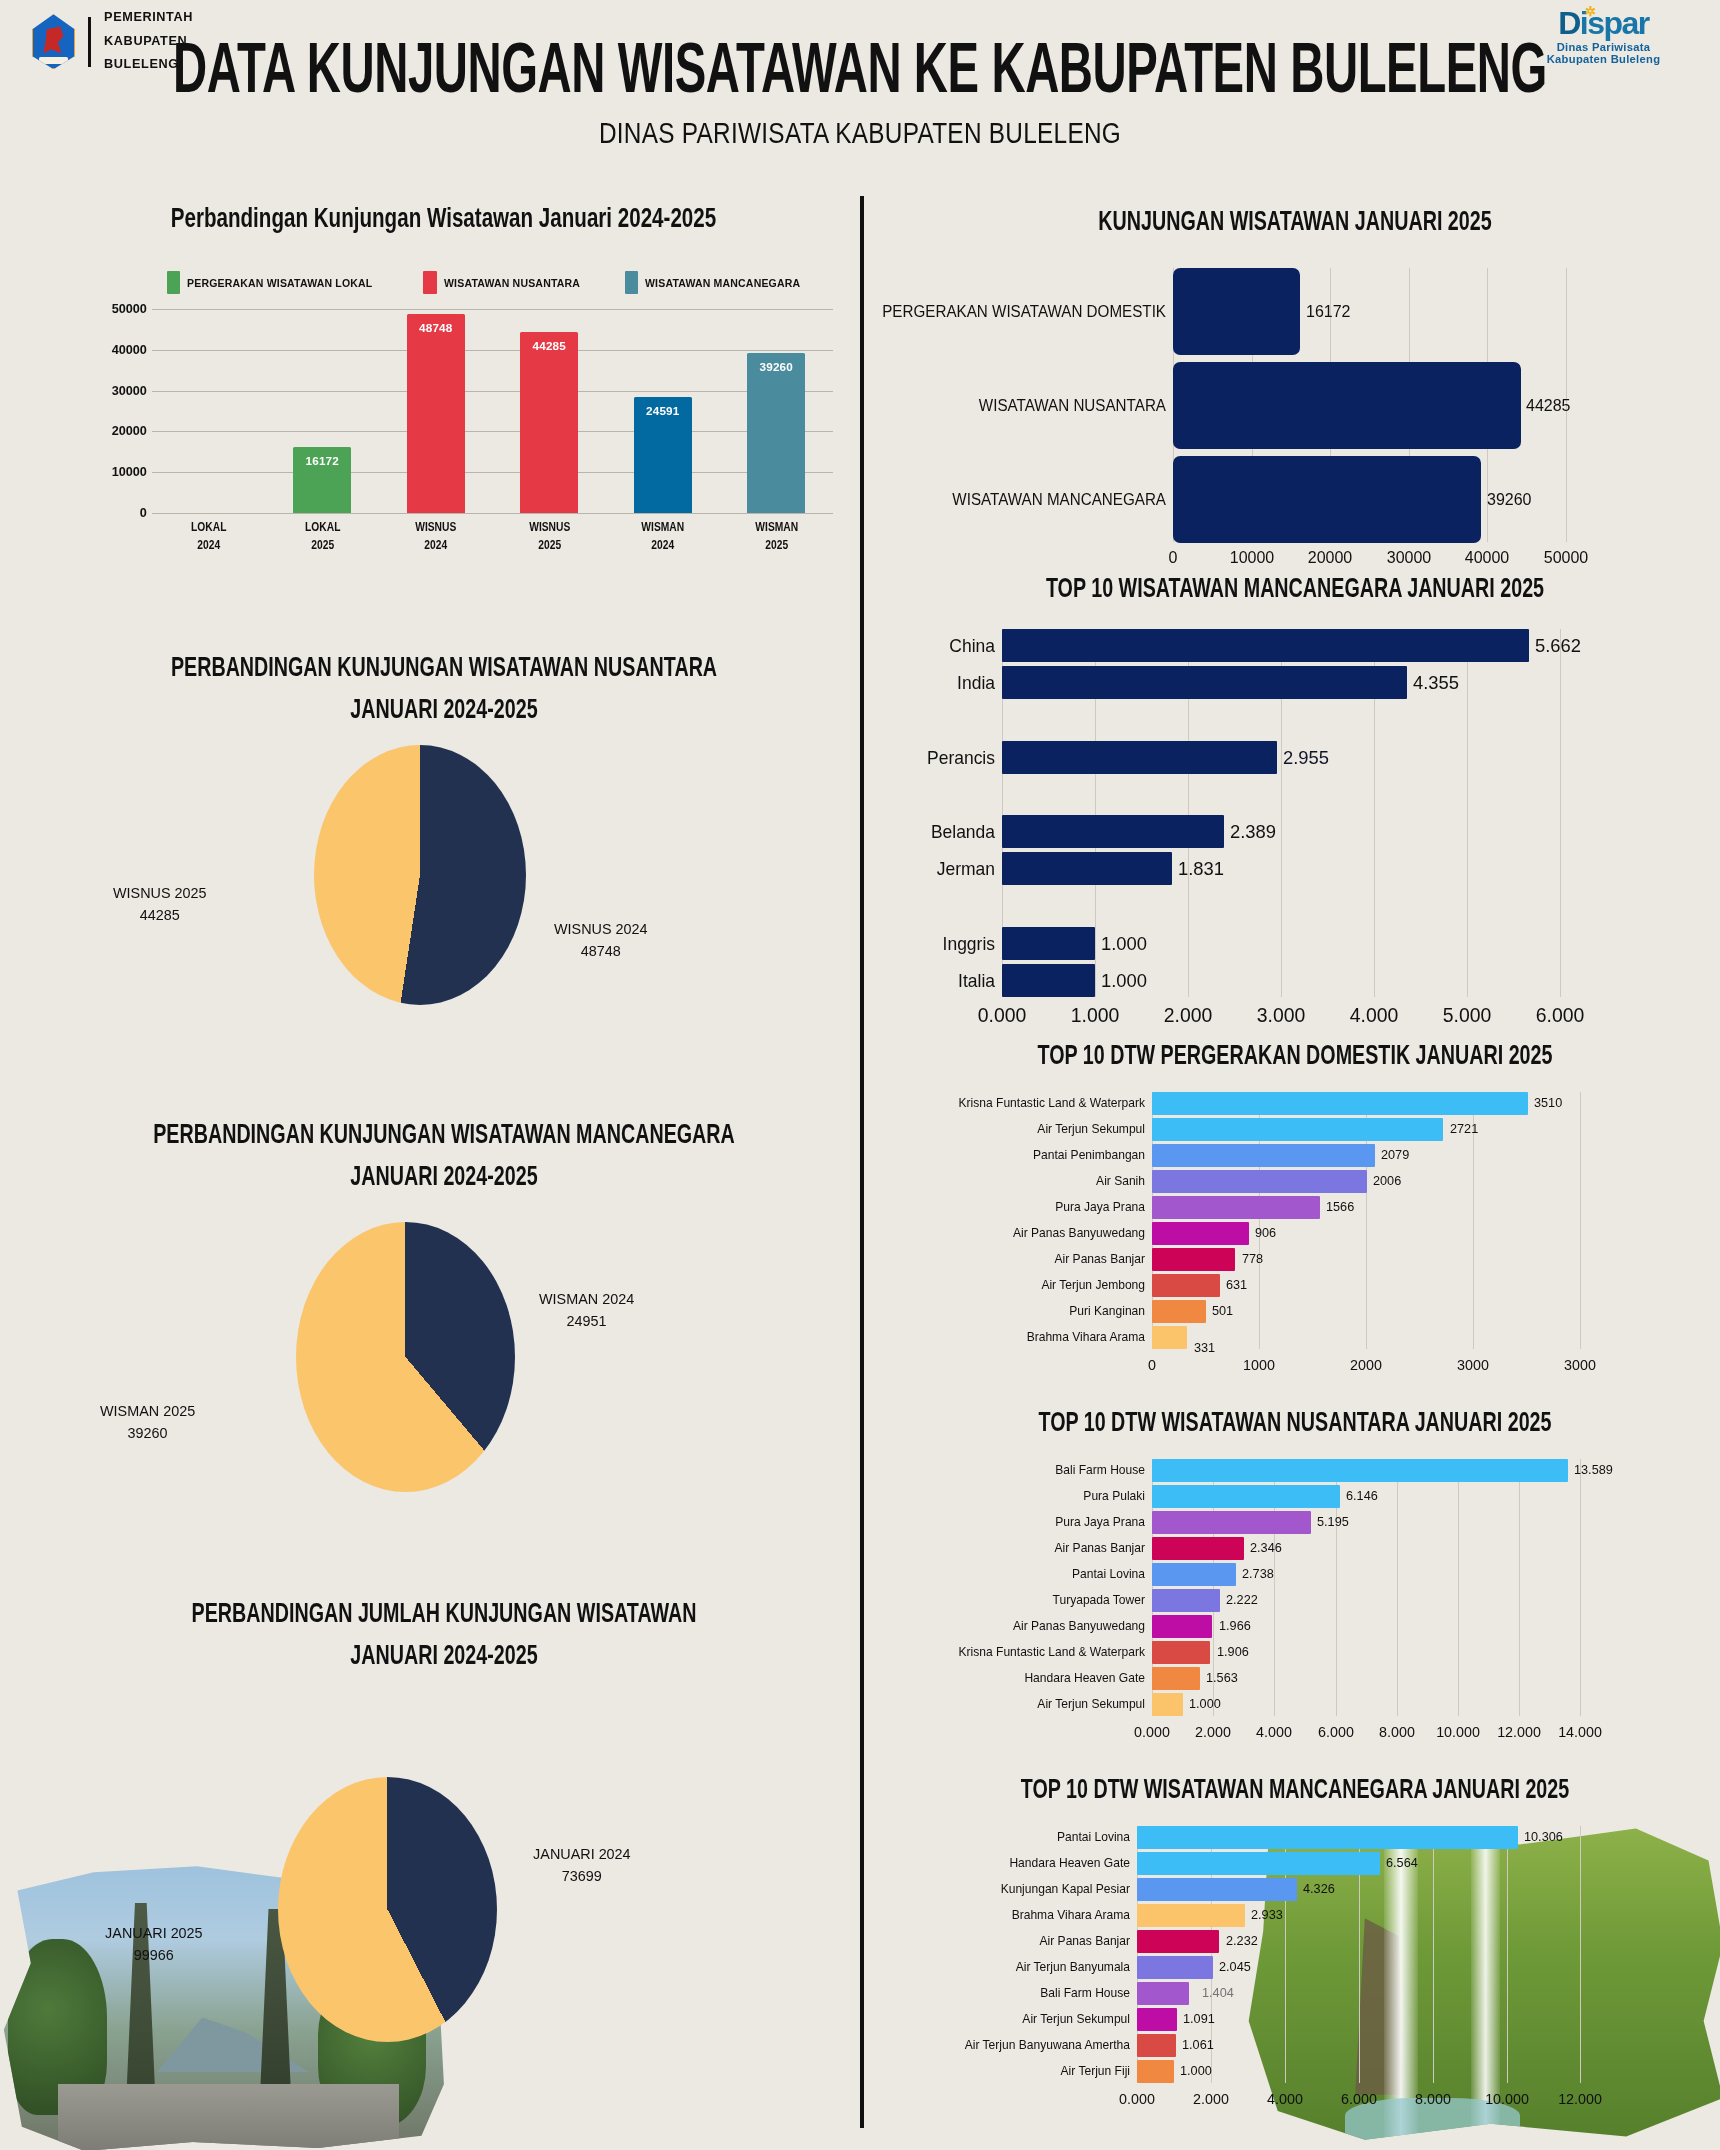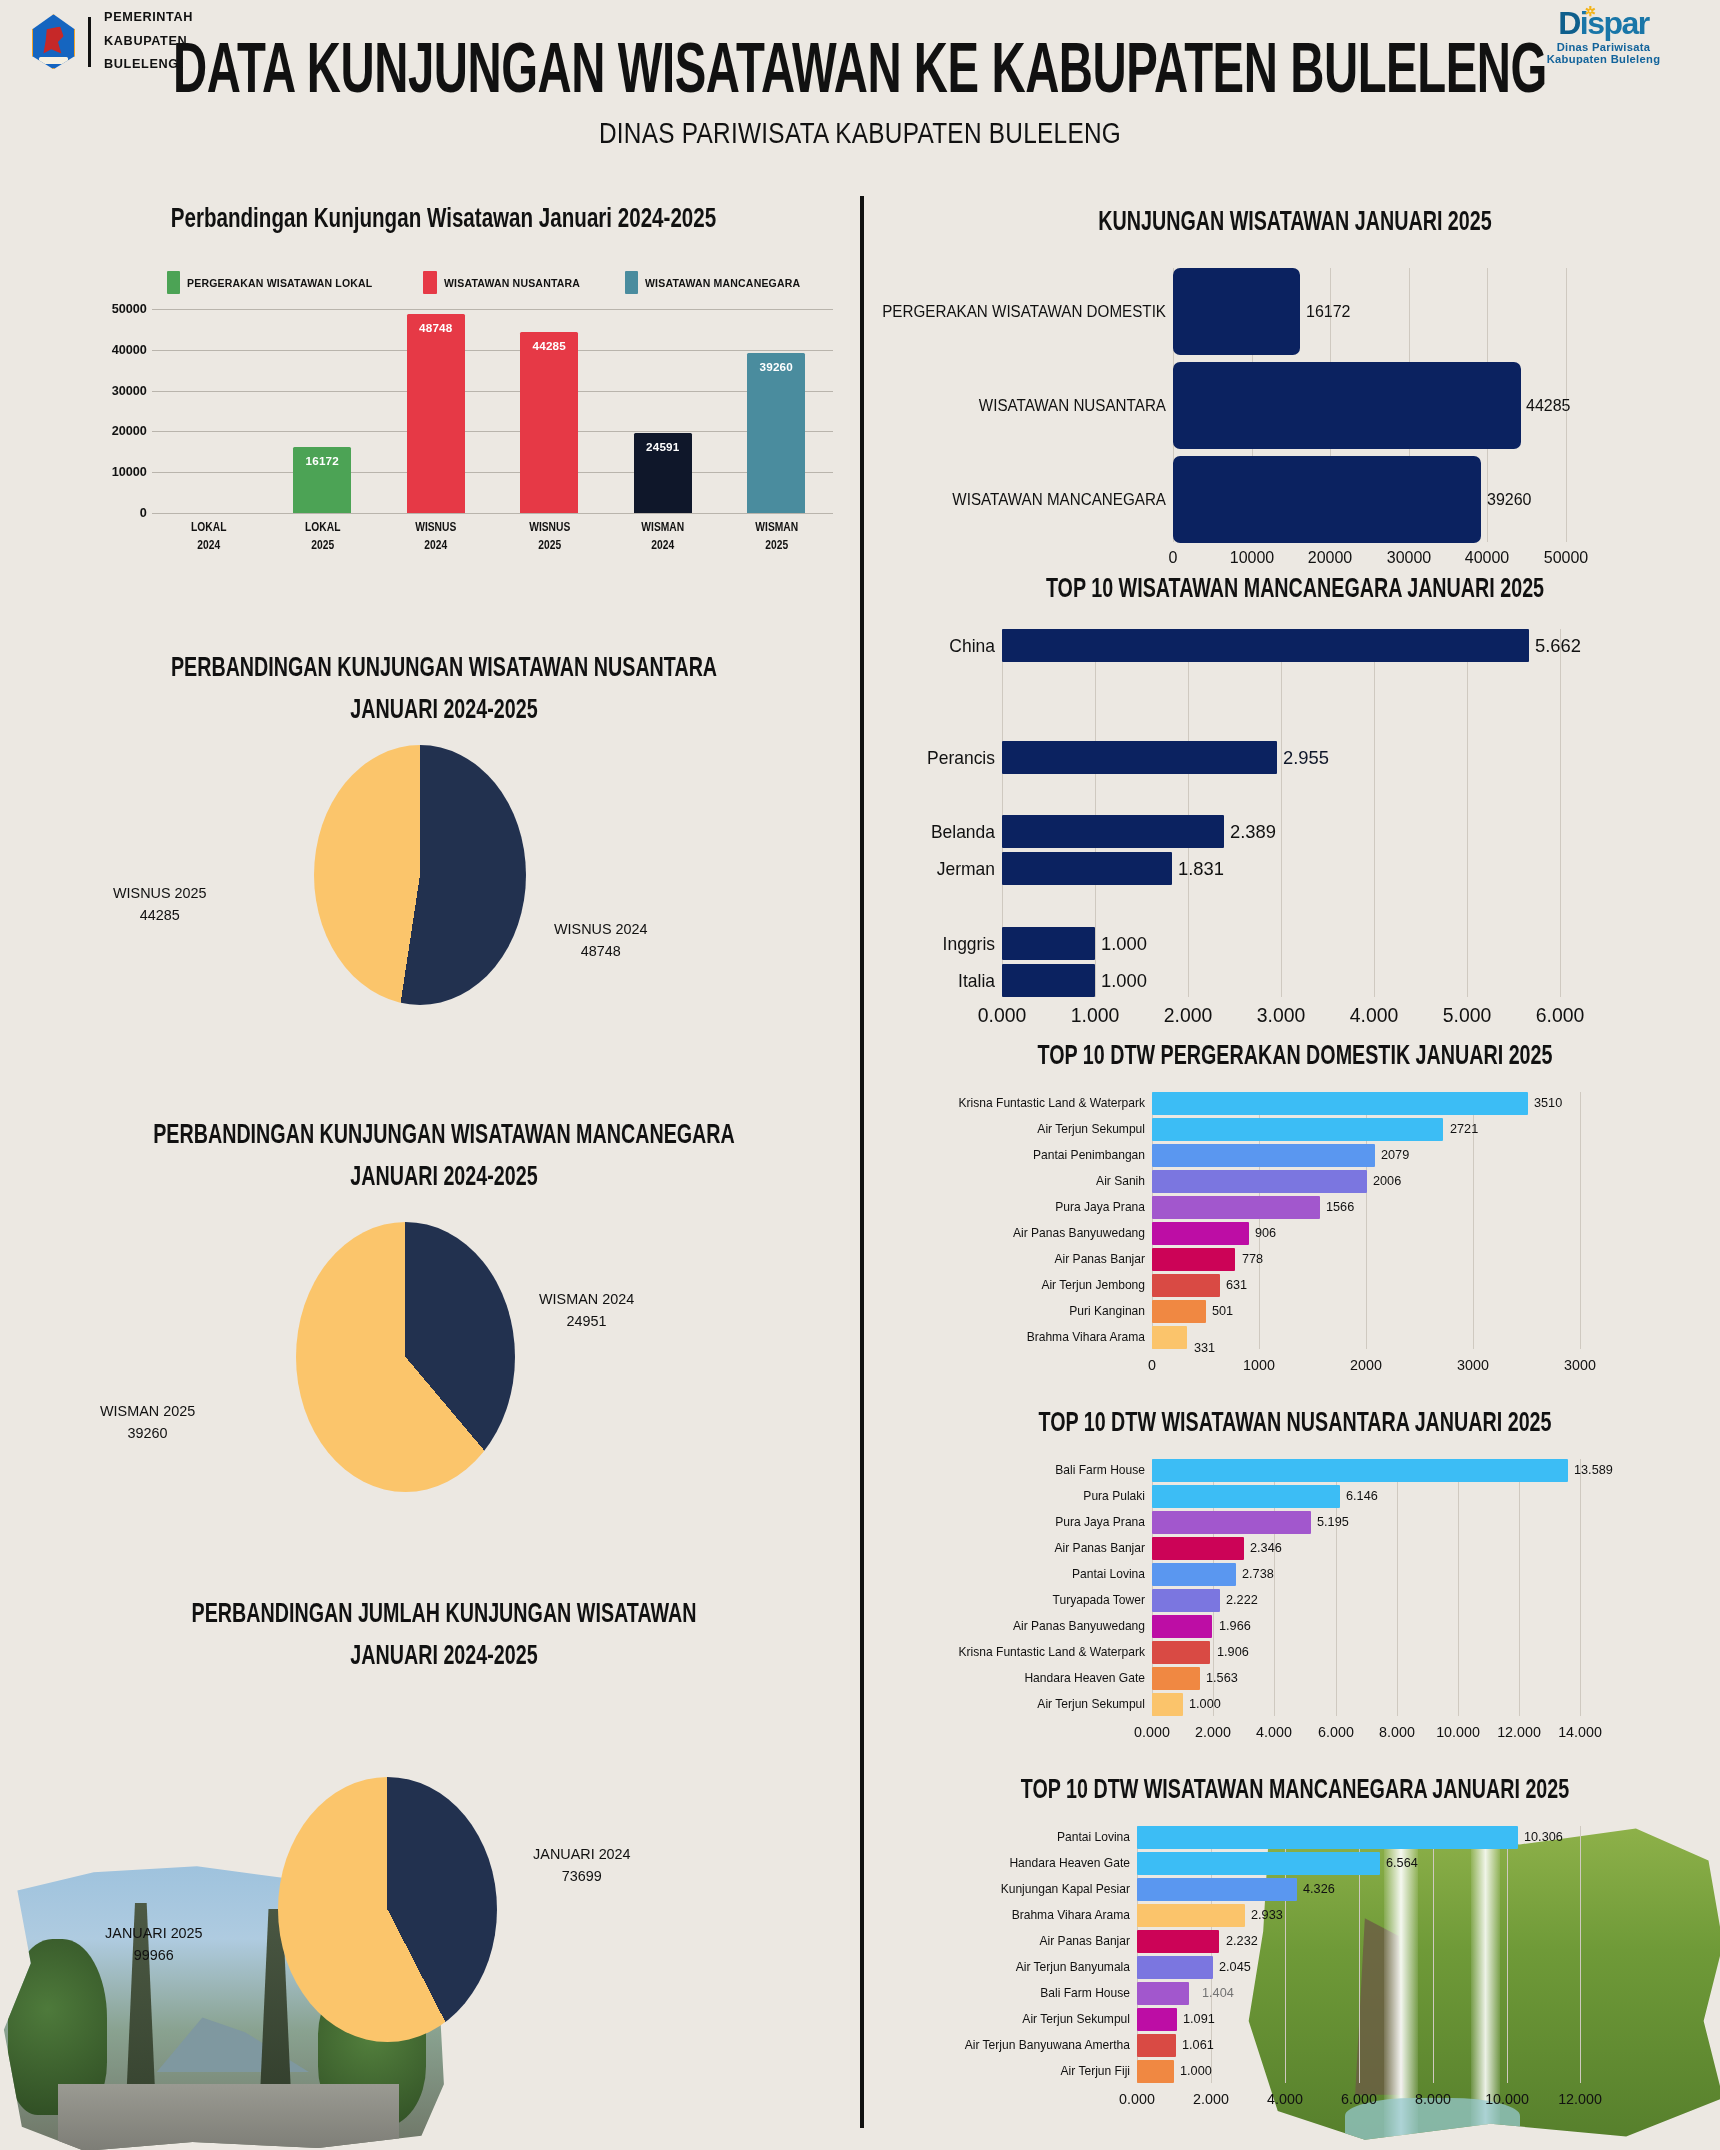--- a/index.html
+++ b/index.html
@@ -231,21 +231,21 @@
             <div class="vbar" style="height:199px;background:#e63946">
               <span>48748</span>
             </div>
           </div>
           <div class="vcol">
             <div class="vbar" style="height:181px;background:#e63946">
               <span>44285</span>
             </div>
           </div>
           <div class="vcol">
-            <div class="vbar" style="height:80px;background:#0f172a">
+            <div class="vbar" style="height:116px;background:#0369a1">
               <span>24591</span>
             </div>
           </div>
           <div class="vcol">
             <div class="vbar" style="height:160px;background:#4a8c9e">
               <span>39260</span>
             </div>
           </div>
         </div>
       <div class="vxlabels" id="vxlabels">
@@ -395,20 +395,25 @@
             <div class="vgridline" style="left: 186px;"></div>
             <div class="vgridline" style="left: 279px;"></div>
             <div class="vgridline" style="left: 372px;"></div>
             <div class="vgridline" style="left: 465px;"></div>
             <div class="vgridline" style="left: 558px;"></div>
           </div>
           <div style="position: absolute; left: 0px; top: 0px; width: 100%; height: 33px;">
             <div style="position: absolute; left: 0px; top: 0px; width: 118px; height: 33px; display: flex; align-items: center; justify-content: flex-end; font-size: 18.4px; color: rgb(17, 17, 17); text-align: right; white-space: nowrap; transform: scaleX(0.95); transform-origin: right center;">China</div>
             <div style="position: absolute; left: 125px; top: 0px; width: 527px; height: 33px; background: rgb(11, 34, 96); border-radius: 1px;"></div>
             <div style="position: absolute; left: 658px; top: 0px; height: 33px; display: flex; align-items: center; font-size: 18.4px; color: rgb(17, 17, 17); white-space: nowrap;">5.662</div>
+          </div>
+          <div style="position: absolute; left: 0px; top: 37px; width: 100%; height: 33px;">
+            <div style="position: absolute; left: 0px; top: 0px; width: 118px; height: 33px; display: flex; align-items: center; justify-content: flex-end; font-size: 18.4px; color: rgb(17, 17, 17); text-align: right; white-space: nowrap; transform: scaleX(0.95); transform-origin: right center;">India</div>
+            <div style="position: absolute; left: 125px; top: 0px; width: 405px; height: 33px; background: rgb(11, 34, 96); border-radius: 1px;"></div>
+            <div style="position: absolute; left: 536px; top: 0px; height: 33px; display: flex; align-items: center; font-size: 18.4px; color: rgb(17, 17, 17); white-space: nowrap;">4.355</div>
           </div>
           <div style="position: absolute; left: 0px; top: 112px; width: 100%; height: 33px;">
             <div style="position: absolute; left: 0px; top: 0px; width: 118px; height: 33px; display: flex; align-items: center; justify-content: flex-end; font-size: 18.4px; color: rgb(17, 17, 17); text-align: right; white-space: nowrap; transform: scaleX(0.95); transform-origin: right center;">Perancis</div>
             <div style="position: absolute; left: 125px; top: 0px; width: 275px; height: 33px; background: rgb(11, 34, 96); border-radius: 1px;"></div>
             <div style="position: absolute; left: 406px; top: 0px; height: 33px; display: flex; align-items: center; font-size: 18.4px; color: #0f172a; white-space: nowrap;">2.955</div>
           </div>
           <div style="position: absolute; left: 0px; top: 186px; width: 100%; height: 33px;">
             <div style="position: absolute; left: 0px; top: 0px; width: 118px; height: 33px; display: flex; align-items: center; justify-content: flex-end; font-size: 18.4px; color: rgb(17, 17, 17); text-align: right; white-space: nowrap; transform: scaleX(0.95); transform-origin: right center;">Belanda</div>
             <div style="position: absolute; left: 125px; top: 0px; width: 222px; height: 33px; background: rgb(11, 34, 96); border-radius: 1px;"></div>
             <div style="position: absolute; left: 353px; top: 0px; height: 33px; display: flex; align-items: center; font-size: 18.4px; color: rgb(17, 17, 17); white-space: nowrap;">2.389</div>

